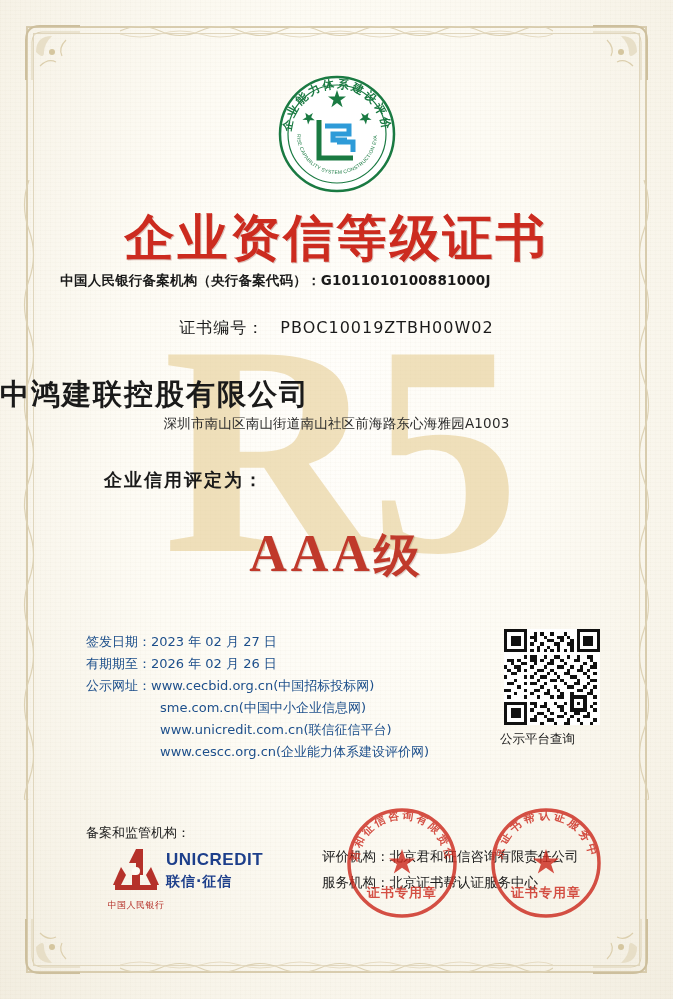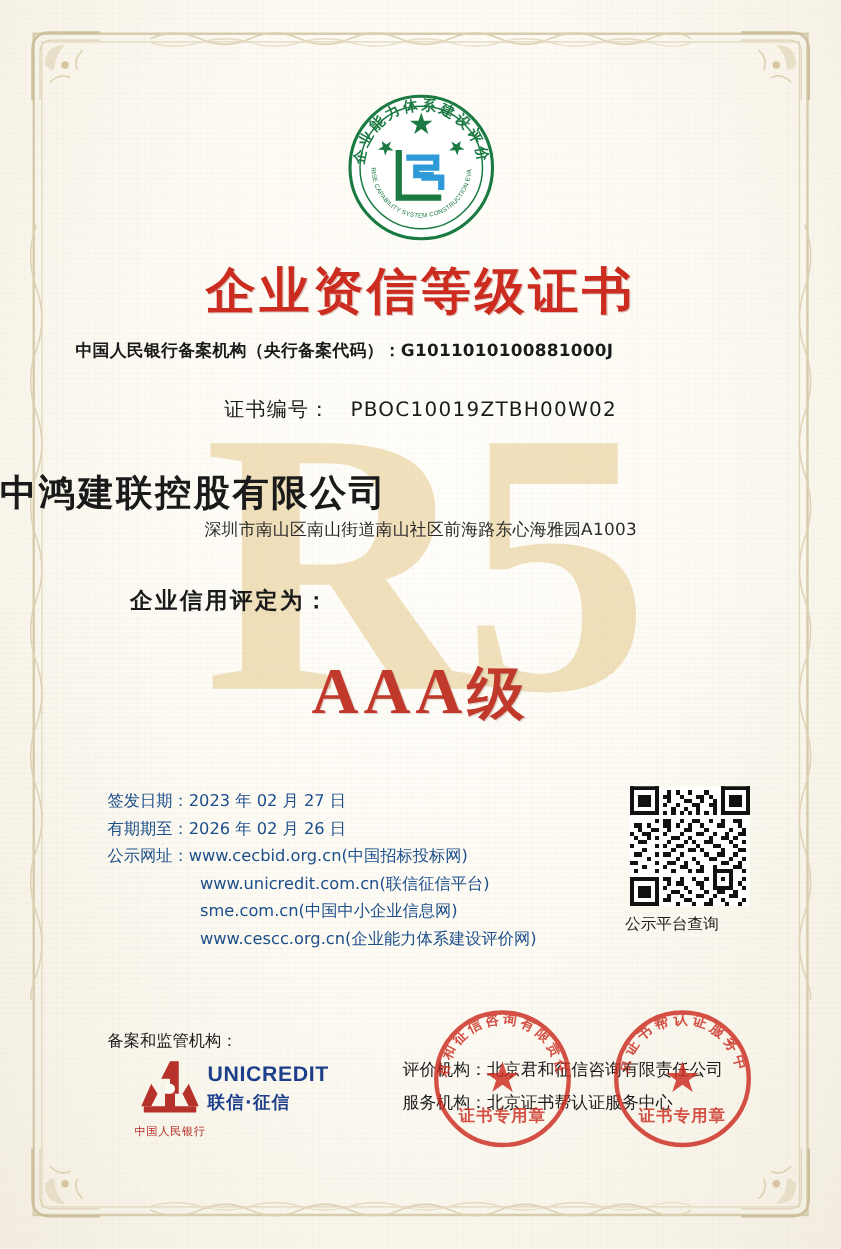--- a/index.html
+++ b/index.html
@@ -93,21 +93,21 @@
     width: 124px; height: 124px;
   }
 
   
   #main-title {
     position: absolute;
     left: 0; top: 205px;
     width: 673px;
     text-align: center;
     font-family: "DejaVu Sans", sans-serif;
-    font-size: 40px;
+    font-size: 50px;
     font-weight: bold;
     letter-spacing: 3px;
     color: #cc2b1f;
     text-shadow: 1px 1px 0 rgba(120,20,10,0.25);
   }
   #registry-line {
     position: absolute;
     left: 0; top: 272px;
     width: 551px;
     text-align: center;
@@ -390,24 +390,24 @@
     <div class="row">
       <span>签发日期：</span><span>2023 年 02 月 27 日</span>
     </div>
     <div class="row">
       <span>有期期至：</span><span>2026 年 02 月 26 日</span>
     </div>
     <div class="row">
       <span>公示网址：</span><span class="url-line">www.cecbid.org.cn</span><span class="url-line">(中国招标投标网)</span>
     </div>
     <div class="row indent">
+      <span class="url-line">sme.com.cn</span><span class="url-line">(中国中小企业信息网)</span>
+    </div>
+    <div class="row indent">
       <span class="url-line">www.unicredit.com.cn</span><span class="url-line">(联信征信平台)</span>
-    </div>
-    <div class="row indent">
-      <span class="url-line">sme.com.cn</span><span class="url-line">(中国中小企业信息网)</span>
     </div>
     <div class="row indent">
       <span class="url-line">www.cescc.org.cn</span><span class="url-line">(企业能力体系建设评价网)</span>
     </div>
   </div>
 
   <div id="qr-wrap">
     <div id="qr-code">
       <svg width="96" height="96" viewBox="0 0 29 29" shape-rendering="crispEdges">
         <rect width="29" height="29" fill="#ffffff"></rect>

